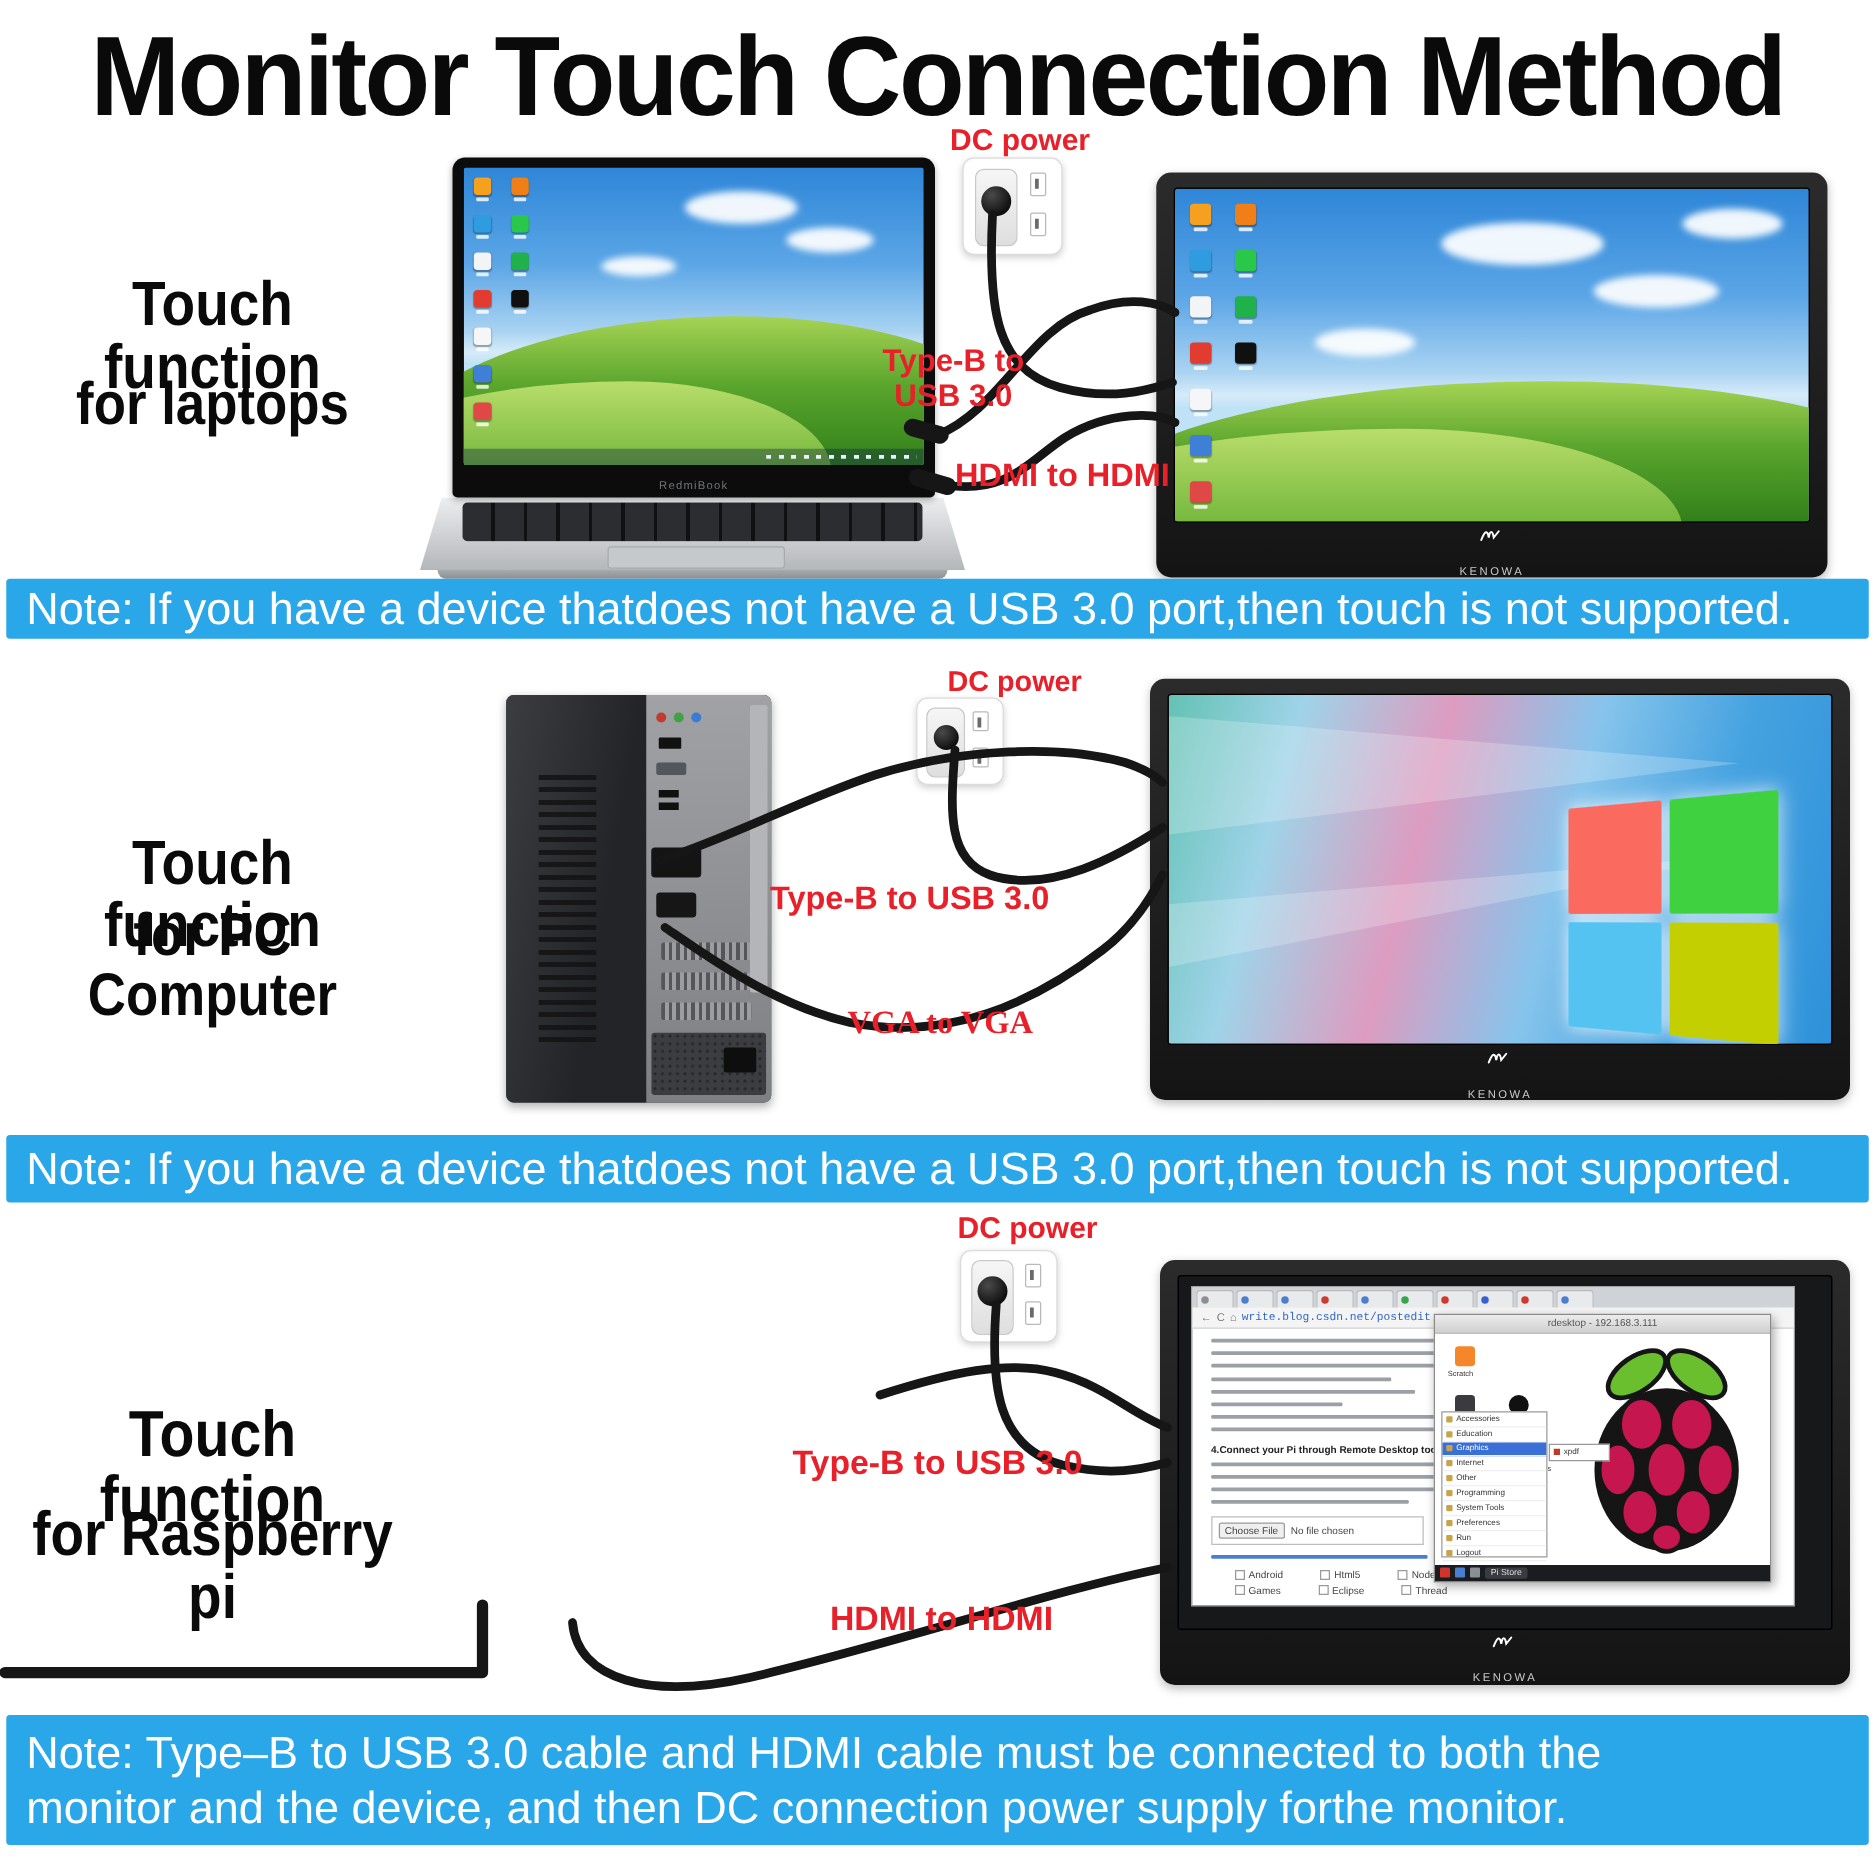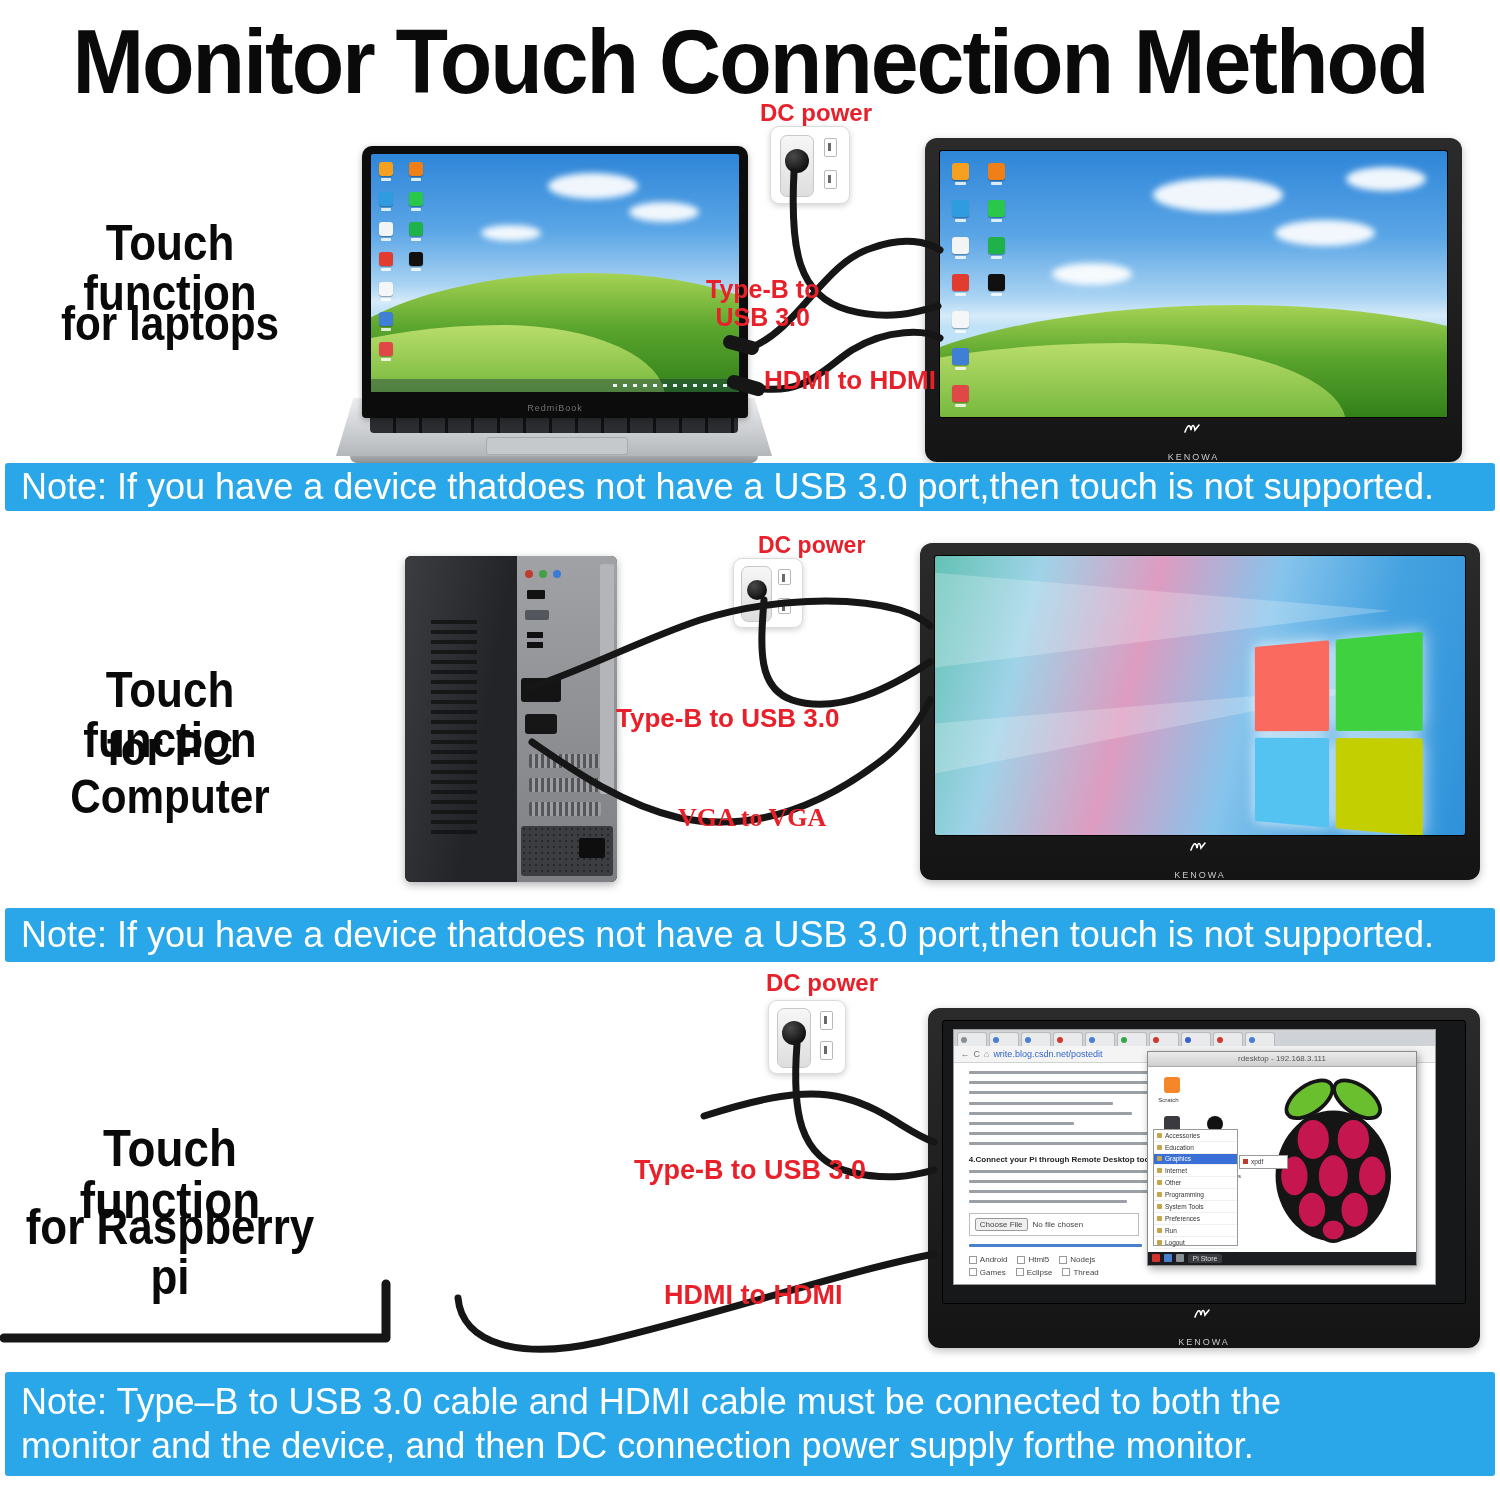--- a/index.html
+++ b/index.html
@@ -43,21 +43,21 @@
          border-radius:55% 45% 0 0/100% 75% 0 0;}
   .hill2{position:absolute;bottom:-6%;left:-30%;width:110%;height:34%;
          background:linear-gradient(#b9dd6a,#68b135);border-radius:60% 40% 0 0/100% 90% 0 0;}
   .cloud{position:absolute;background:#fff;border-radius:50%;filter:blur(3px);opacity:.92;}
   .icon-col{position:absolute;display:flex;flex-direction:column;}
   .app-ic{border-radius:3px;position:relative;box-shadow:0 1px 1px rgba(0,0,0,.3);}
   .app-ic::after{content:"";position:absolute;left:15%;bottom:-5px;width:70%;height:3px;
                  background:rgba(255,255,255,.8);border-radius:1px;}
   
   .lcd{left:362px;top:126px;width:386px;height:272px;background:#0c0c0c;
-       border-radius:10px 10px 4px 4px;z-index:3;box-shadow:0 2px 6px rgba(0,0,0,.3);margin-top:20px;}
+       border-radius:10px 10px 4px 4px;z-index:3;box-shadow:0 2px 6px rgba(0,0,0,.3);}
   .lcd-screen{position:absolute;left:9px;right:9px;top:8px;bottom:26px;overflow:hidden;border-radius:2px;}
   .taskbar{position:absolute;left:0;right:0;bottom:0;height:13px;background:rgba(16,38,66,.38);}
   .taskbar::after{content:"";position:absolute;right:6px;top:5px;width:120px;height:3px;
        background:repeating-linear-gradient(90deg,#eaf2fa 0 4px,transparent 4px 10px);}
   .lcd-brand{position:absolute;left:0;right:0;bottom:5px;text-align:center;color:#6f7478;font-size:9px;letter-spacing:1px;}
   .deck{left:336px;top:398px;width:436px;height:58px;z-index:2;
         background:linear-gradient(#eceef0,#b4b7ba);clip-path:polygon(4% 0,96% 0,100% 100%,0 100%);}
   .keys{position:absolute;left:34px;right:34px;top:4px;height:31px;background:#141517;border-radius:4px;
         background-image:repeating-linear-gradient(90deg,#2c2d30 0 23px,#101113 23px 26px),
                          repeating-linear-gradient(0deg,#2c2d30 0 9px,#101113 9px 11px);}
@@ -117,26 +117,26 @@
   .pane{border-radius:2px;}
   
   .pi-screen-bg{position:absolute;inset:0;background:#17181a;}
   .browser{position:absolute;left:2%;top:3%;width:92%;height:90%;background:#fff;border:1px solid #9a9a9a;}
   .tabrow{position:absolute;left:0;right:0;top:0;height:16px;background:#cfd2d6;display:flex;gap:2px;padding:2px 3px 0;}
   .tab{flex:0 0 28px;height:14px;background:#e9eaec;border:1px solid #b9babc;border-bottom:none;
        border-radius:3px 3px 0 0;position:relative;}
   .tab::after{content:"";position:absolute;left:3px;top:4px;width:6px;height:6px;border-radius:50%;background:var(--fav,#4a7fd0);}
   .urlrow{position:absolute;left:0;right:0;top:16px;height:16px;background:#f4f4f4;border-bottom:1px solid #d2d2d2;
        display:flex;align-items:center;gap:4px;padding:0 6px;font-size:9px;color:#777;}
-  .urltxt{color:#3366c9;}
+  .urltxt{color:#3366c9;font-family:Liberation Mono, monospace;}
   .tline{position:absolute;height:3px;background:#9aa0a6;border-radius:1px;}
   .filebox{position:absolute;border:1px solid #bdbdbd;font-size:8px;color:#444;display:flex;
        align-items:center;gap:5px;padding:4px 5px;}
   .choosebtn{border:1px solid #9a9a9a;background:#efefef;padding:1px 4px;border-radius:2px;}
-  .cbrow{position:absolute;display:flex;gap:10px;font-size:8px;color:#444;}
+  .cbrow{position:absolute;display:flex;gap:30px;font-size:8px;color:#444;margin-left:19px;}
   .cb{display:flex;align-items:center;gap:3px;}
   .cb::before{content:"";width:6px;height:6px;border:1px solid #9a9a9a;background:#fff;display:inline-block;}
   .rdesk{position:absolute;left:40%;top:8%;width:56%;height:84%;background:#fff;border:1px solid #8a8a8a;
        box-shadow:2px 3px 8px rgba(0,0,0,.35);}
   .rd-title{position:absolute;left:0;right:0;top:0;height:14px;background:linear-gradient(#ececec,#cfcfcf);
        border-bottom:1px solid #aaa;font-size:8px;color:#555;text-align:center;line-height:14px;}
   .rd-ic{position:absolute;width:16px;height:16px;border-radius:3px;}
   .rd-cap{position:absolute;font-size:6px;color:#333;white-space:nowrap;}
   .menu-panel{position:absolute;left:2%;bottom:9%;width:31%;height:54%;background:#fff;border:1px solid #9a9a9a;
        font-size:6.5px;color:#333;z-index:3;}

